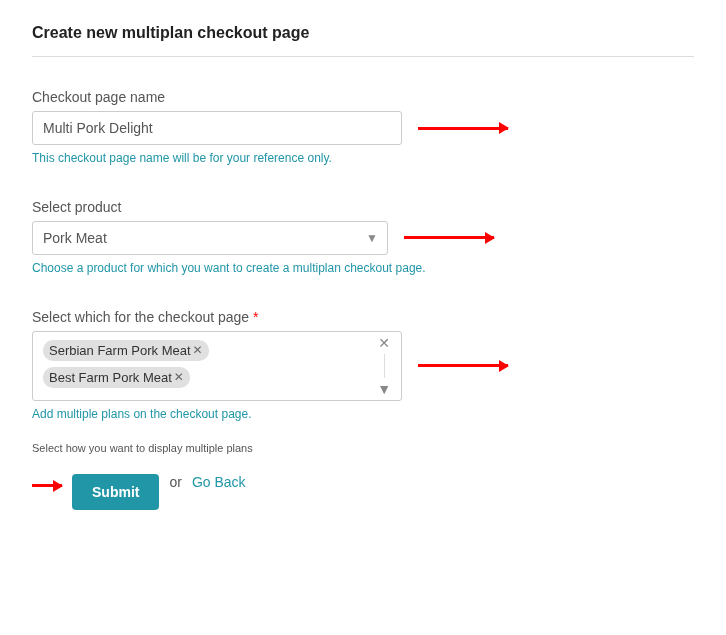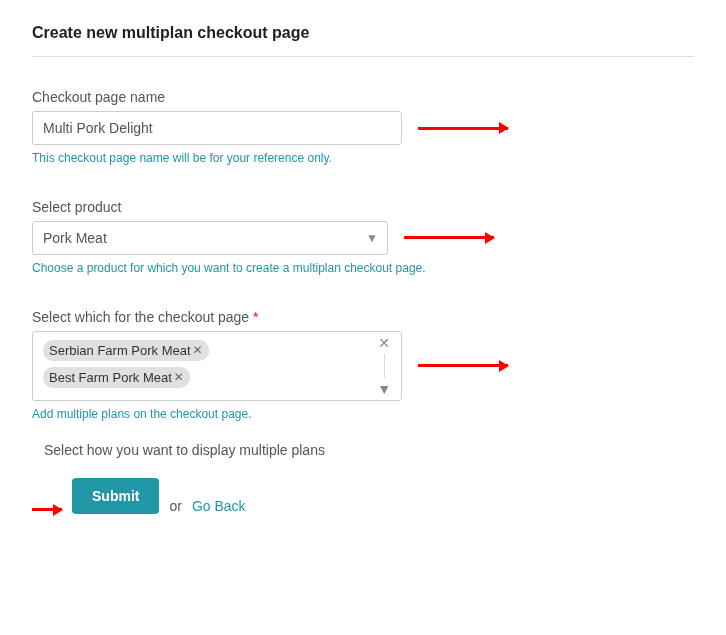--- a/index.html
+++ b/index.html
@@ -124,44 +124,43 @@
       cursor: pointer;
       font-size: 12px;
       color: #666;
       margin-left: 2px;
       line-height: 1;
     }
     .radio-section {
       margin-bottom: 20px;
     }
     .radio-section label.section-label {
-      font-size: 14px;
+      font-size: 11px;
       color: #555;
       margin-bottom: 10px;
-      margin-left: 12px;
     }
     .radio-option {
       display: flex;
       align-items: center;
       gap: 8px;
       margin-bottom: 8px;
     }
     .radio-option input[type="radio"] {
       width: 16px;
       height: 16px;
       accent-color: #2196a7;
       cursor: pointer;
     }
     .radio-option span {
       font-size: 14px;
       color: #333;
     }
     .footer-row {
       display: flex;
-      align-items: flex-end;
+      align-items: flex-start;
       gap: 10px;
       margin-top: 10px;
     }
     .submit-btn {
       background: #2196a7;
       color: #fff;
       border: none;
       border-radius: 4px;
       padding: 10px 20px;
       font-size: 14px;

